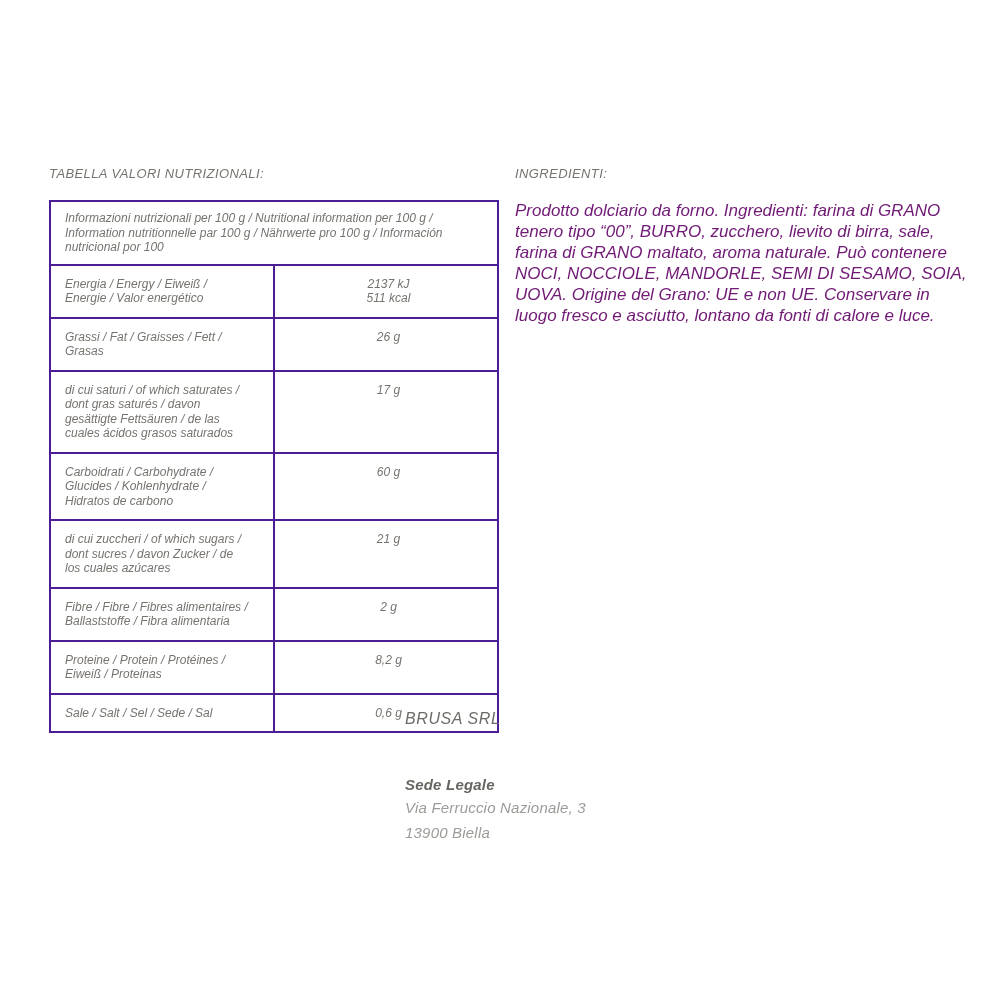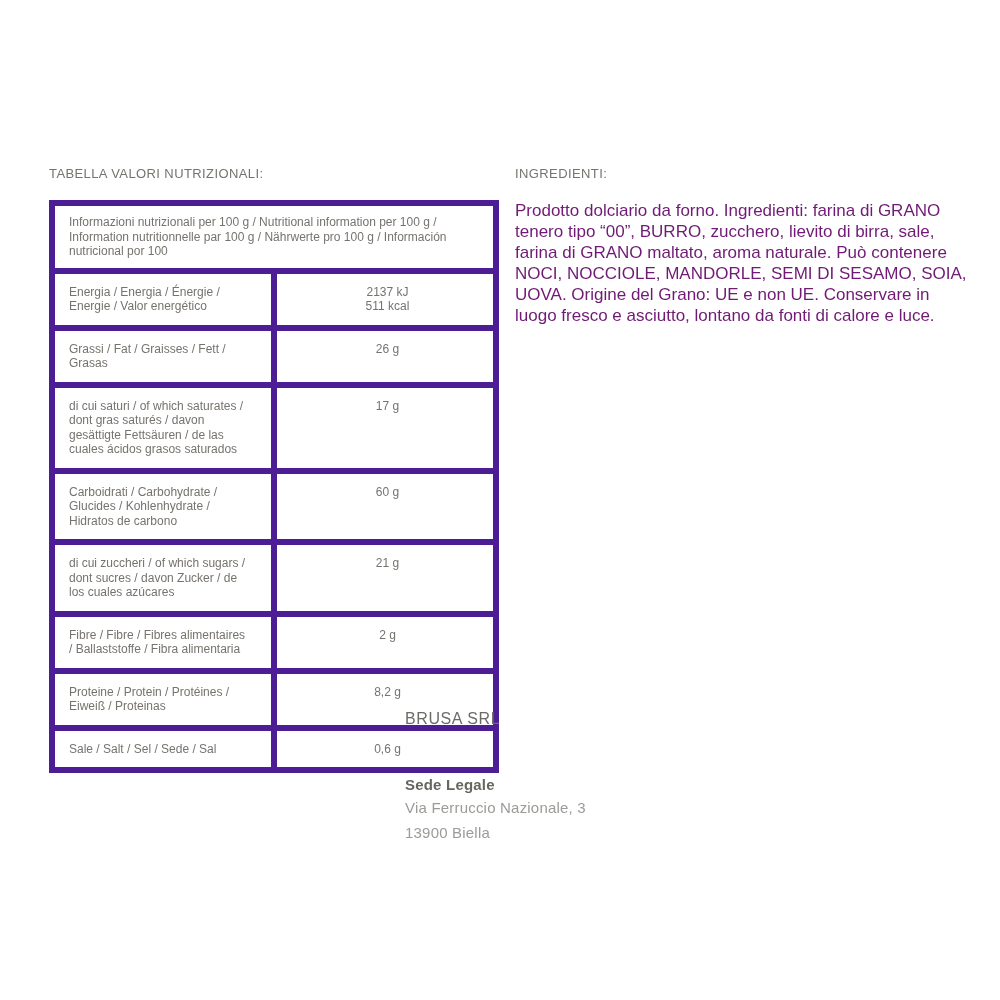--- a/index.html
+++ b/index.html
@@ -1,15 +1,15 @@
 <!DOCTYPE html>
 <html><head>
 <meta charset="utf-8">
 <style>
-  * { margin: 0; padding: 0; box-sizing: border-box; }
+  * { margin: 0; padding: 0; box-sizing: border-box; font-style: italic; }
   html, body {
     width: 1000px; height: 1000px;
     background: #ffffff;
     font-family: "Liberation Sans", sans-serif;
     color: #76736e;
     overflow: hidden;
   }
   .page { position: relative; width: 1000px; height: 1000px; }
 
   .section-heading {
@@ -23,21 +23,21 @@
   
   .nutrition-section { position: absolute; left: 49px; top: 166px; width: 450px; }
   .nutrition-table {
     margin-top: 19px;
     width: 450px;
     border-collapse: collapse;
     table-layout: fixed;
   }
   .nutrition-table th,
   .nutrition-table td {
-    border: 6px solid #4c1d95;
+    border: 2px solid #4c1d95;
     font-size: 12px;
     line-height: 14.5px;
     font-weight: normal;
     color: #76736e;
     text-align: left;
     vertical-align: top;
   }
   .nutrition-table .header-cell {
     padding: 9px 14px 9px 14px;
   }
@@ -93,21 +93,21 @@
   <div class="nutrition-section">
     <h2 class="section-heading">TABELLA VALORI NUTRIZIONALI:</h2>
     <table class="nutrition-table">
       <thead>
         <tr>
           <th class="header-cell" colspan="2">Informazioni nutrizionali per 100 g / Nutritional information per 100 g / Information nutritionnelle par 100 g / Nährwerte pro 100 g / Información nutricional por 100</th>
         </tr>
       </thead>
       <tbody>
         <tr>
-          <td class="label-cell">Energia / Energia / Énergie / Energie / Valor energético</td>
+          <td class="label-cell">Energia / Energy / Eiweiß / Energie / Valor energético</td>
           <td class="value-cell">2137 kJ
 511 kcal</td>
         </tr>
         <tr>
           <td class="label-cell">Grassi / Fat / Graisses / Fett / Grasas</td>
           <td class="value-cell">26 g</td>
         </tr>
         <tr>
           <td class="label-cell">di cui saturi / of which saturates / dont gras saturés / davon gesättigte Fettsäuren / de las cuales ácidos grasos saturados</td>
           <td class="value-cell">17 g</td>

